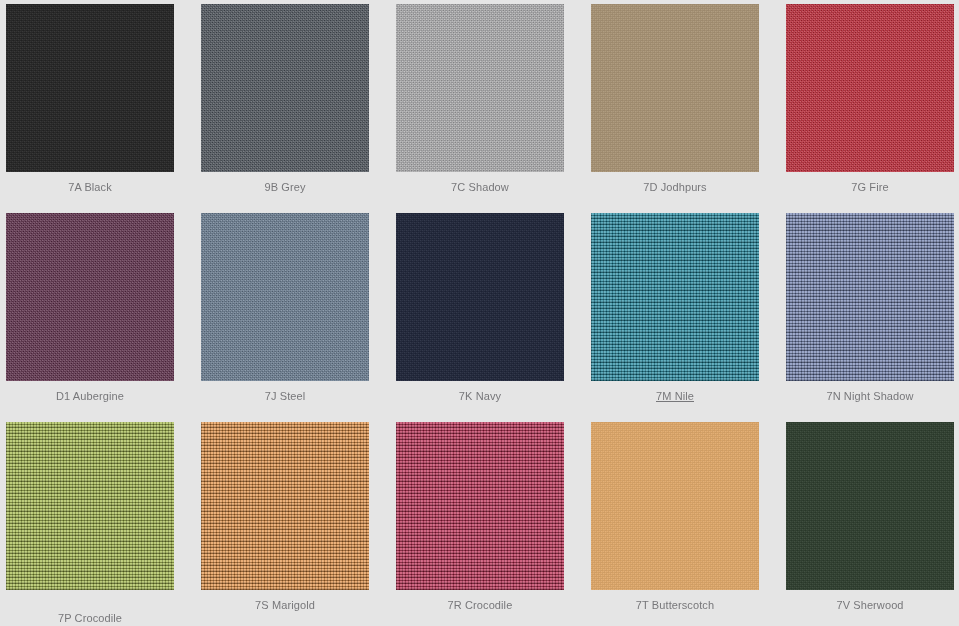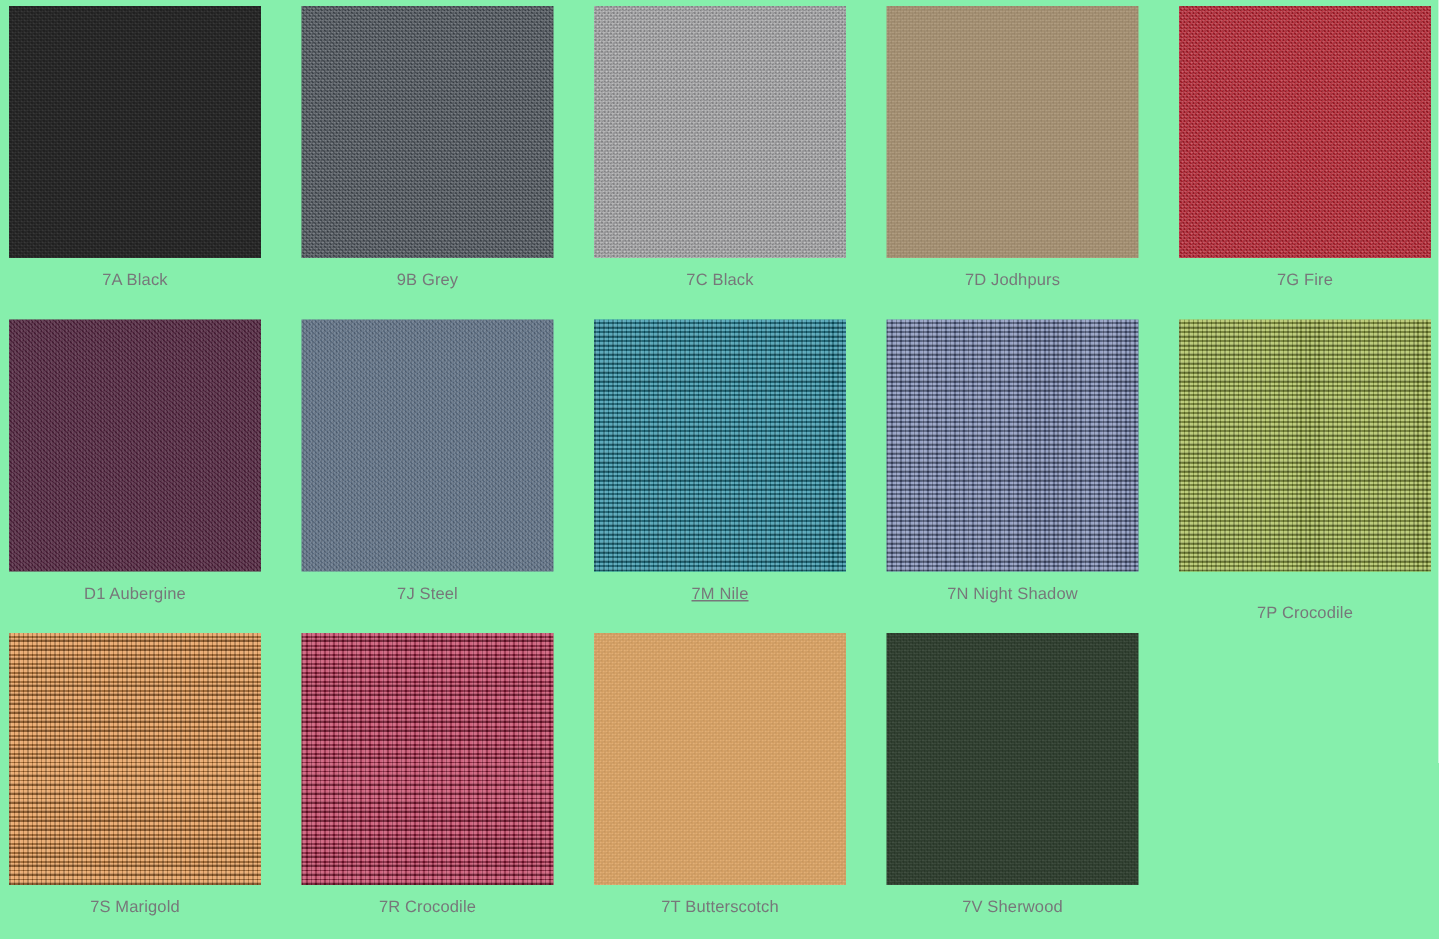--- a/index.html
+++ b/index.html
@@ -135,50 +135,54 @@
     font-size: 11px;
     line-height: 14px;
     color: #77777a;
     letter-spacing: 0.1px;
     white-space: nowrap;
   }
 </style>
 </head>
 <body>
 
-<div id="swatch-grid" style="background: #86efac;">
+<div id="swatch-grid" style="background: #e5e5e5;">
     <div class="swatch-cell">
       <div class="swatch-tile weave-smooth" style="background-color: rgb(36, 36, 36);"></div>
       <div class="swatch-label" style="color: rgb(119, 119, 122);">7A Black</div>
     </div>
     <div class="swatch-cell">
       <div class="swatch-tile weave-heather" style="background-color: rgb(74, 81, 89);"></div>
       <div class="swatch-label" style="color: rgb(119, 119, 122);">9B Grey</div>
     </div>
     <div class="swatch-cell">
       <div class="swatch-tile weave-heather" style="background-color: rgb(176, 176, 178);"></div>
-      <div class="swatch-label" style="color: rgb(119, 119, 122);">7C Black</div>
+      <div class="swatch-label" style="color: rgb(119, 119, 122);">7C Shadow</div>
     </div>
     <div class="swatch-cell">
       <div class="swatch-tile weave-smooth" style="background-color: rgb(168, 147, 116);"></div>
       <div class="swatch-label" style="color: rgb(119, 119, 122);">7D Jodhpurs</div>
     </div>
     <div class="swatch-cell">
       <div class="swatch-tile weave-heather" style="background-color: rgb(196, 34, 50);"></div>
       <div class="swatch-label" style="color: rgb(119, 119, 122);">7G Fire</div>
     </div>
     <div class="swatch-cell">
       <div class="swatch-tile weave-heather" style="background-color: rgb(91, 40, 70);"></div>
       <div class="swatch-label" style="color: rgb(119, 119, 122);">D1 Aubergine</div>
     </div>
     <div class="swatch-cell">
       <div class="swatch-tile weave-heather" style="background-color: rgb(102, 123, 146);"></div>
       <div class="swatch-label" style="color: rgb(119, 119, 122);">7J Steel</div>
     </div>
     <div class="swatch-cell">
+      <div class="swatch-tile weave-smooth" style="background-color: rgb(30, 36, 56);"></div>
+      <div class="swatch-label" style="color: rgb(119, 119, 122);">7K Navy</div>
+    </div>
+    <div class="swatch-cell">
       <div class="swatch-tile weave-mesh" style="background-color: rgb(18, 131, 156);"></div>
       <div class="swatch-label" style="color: rgb(119, 119, 122); text-decoration: underline;">7M Nile</div>
     </div>
     <div class="swatch-cell">
       <div class="swatch-tile weave-mesh" style="background-color: rgb(107, 124, 174);"></div>
       <div class="swatch-label" style="color: rgb(119, 119, 122);">7N Night Shadow</div>
     </div>
     <div class="swatch-cell">
       <div class="swatch-tile weave-mesh" style="background-color: rgb(158, 182, 62);"></div>
       <div class="swatch-label" style="color: rgb(119, 119, 122); margin-top: 13px;">7P Crocodile</div>

